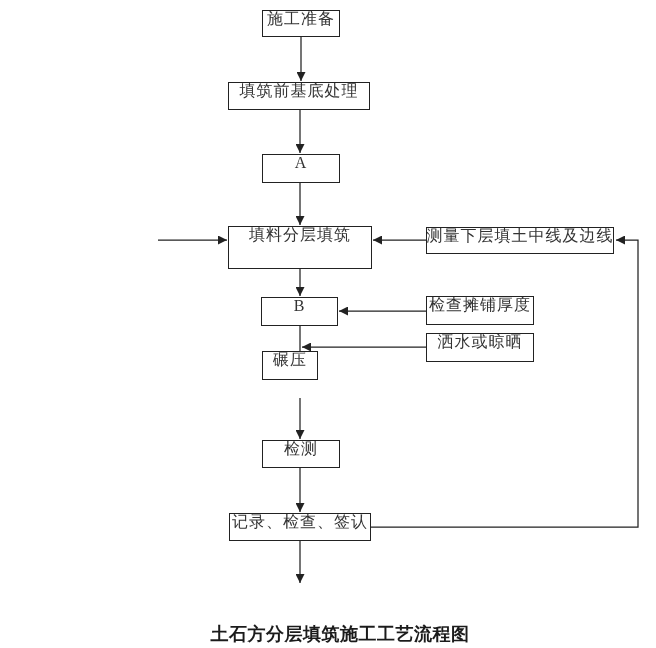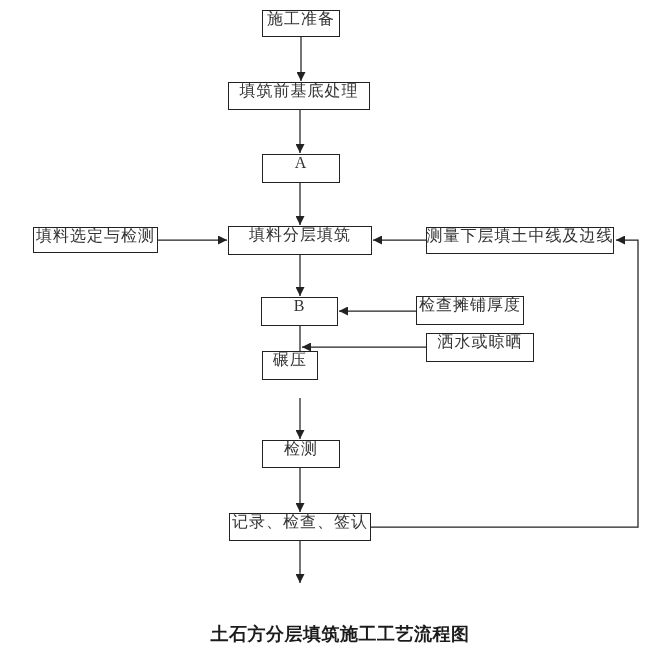--- a/index.html
+++ b/index.html
@@ -78,37 +78,34 @@
   </div>
 
   <div class="node" style="left:228px; top:82px; width:142px; height:28px">
     <span>填筑前基底处理</span>
   </div>
 
   <div class="node" style="left:262px; top:154px; width:78px; height:29px">
     <span>A</span>
   </div>
 
-  <div class="node" style="left:228px; top:226px; width:144px; height:29px">
+  <div class="node" style="left:228px; top:226px; width:144px; height:43px">
     <span>填料分层填筑</span>
   </div>
 
-  <div class="node" style="left:33px; top:227px; width:125px; height:26px">
-    <span>填料选定与检测</span>
-  </div>
 
   <div class="node" style="left:426px; top:227px; width:188px; height:27px">
     <span>测量下层填土中线及边线</span>
   </div>
 
   <div class="node" style="left:261px; top:297px; width:77px; height:29px">
     <span>B</span>
   </div>
 
-  <div class="node" style="left:416px; top:296px; width:108px; height:29px">
+  <div class="node" style="left:426px; top:296px; width:108px; height:29px">
     <span>检查摊铺厚度</span>
   </div>
 
   <div class="node" style="left:426px; top:333px; width:108px; height:29px">
     <span>洒水或晾晒</span>
   </div>
 
   <div class="node" style="left:262px; top:351px; width:56px; height:29px">
     <span>碾压</span>
   </div>

